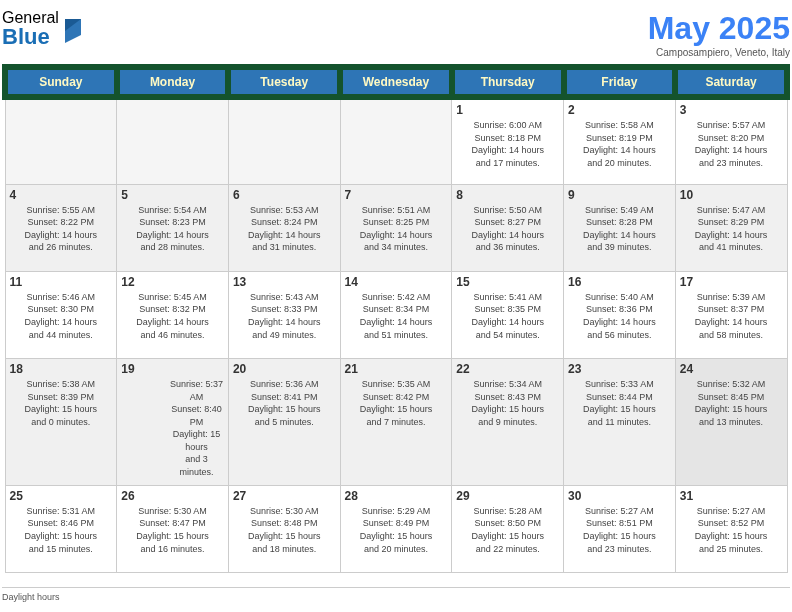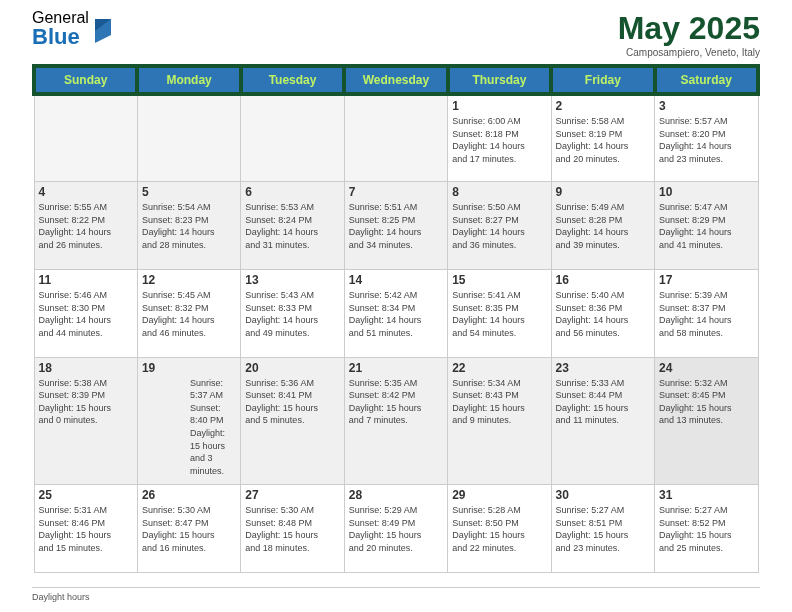--- a/index.html
+++ b/index.html
@@ -6,21 +6,21 @@
     body {
       font-family: Arial, sans-serif;
       background: #fff;
       width: 792px;
       height: 612px;
       overflow: hidden;
     }
     .page {
       width: 792px;
       height: 612px;
-      padding: 10px 32px;
+      padding: 10px 2px;
       display: flex;
       flex-direction: column;
     }
     .header {
       display: flex;
       justify-content: space-between;
       align-items: flex-start;
       margin-bottom: 6px;
     }
     .logo {
@@ -41,45 +41,45 @@
       width: 20px;
       height: 28px;
       margin-left: 2px;
     }
     .title-block {
       text-align: right;
     }
     .month-title {
       font-size: 32px;
       font-weight: bold;
-      color: #14532d;
+      color: #3b82f6;
     }
     .location {
       font-size: 10px;
       color: #555;
     }
     .calendar {
       flex: 1;
       display: flex;
       flex-direction: column;
     }
     table {
       width: 100%;
       border-collapse: collapse;
       flex: 1;
       table-layout: fixed;
     }
     .day-header {
       background-color: #2e75b6;
-      color: #bef264;
+      color: #fef9c3;
       text-align: center;
       padding: 5px 2px;
       font-size: 12px;
       font-weight: bold;
-      border: 4px solid #14532d;
+      border: 6px solid #14532d;
     }
     td {
       border: 1px solid #ccc;
       vertical-align: top;
       padding: 3px 4px;
       font-size: 9.5px;
       color: #333;
       height: 85px;
       background: #fff;
     }
@@ -90,20 +90,21 @@
       font-size: 12px;
       font-weight: bold;
       color: #333;
       display: block;
       margin-bottom: 2px;
     }
     .cell-info {
       font-size: 9px;
       line-height: 1.4;
       color: #444;
+      text-align: center;
     }
     .daylight-note {
       font-size: 9px;
       color: #555;
       margin-top: 14px;
       padding-top: 4px;
       border-top: 1px solid #ccc;
     }
   </style>
 </head>

